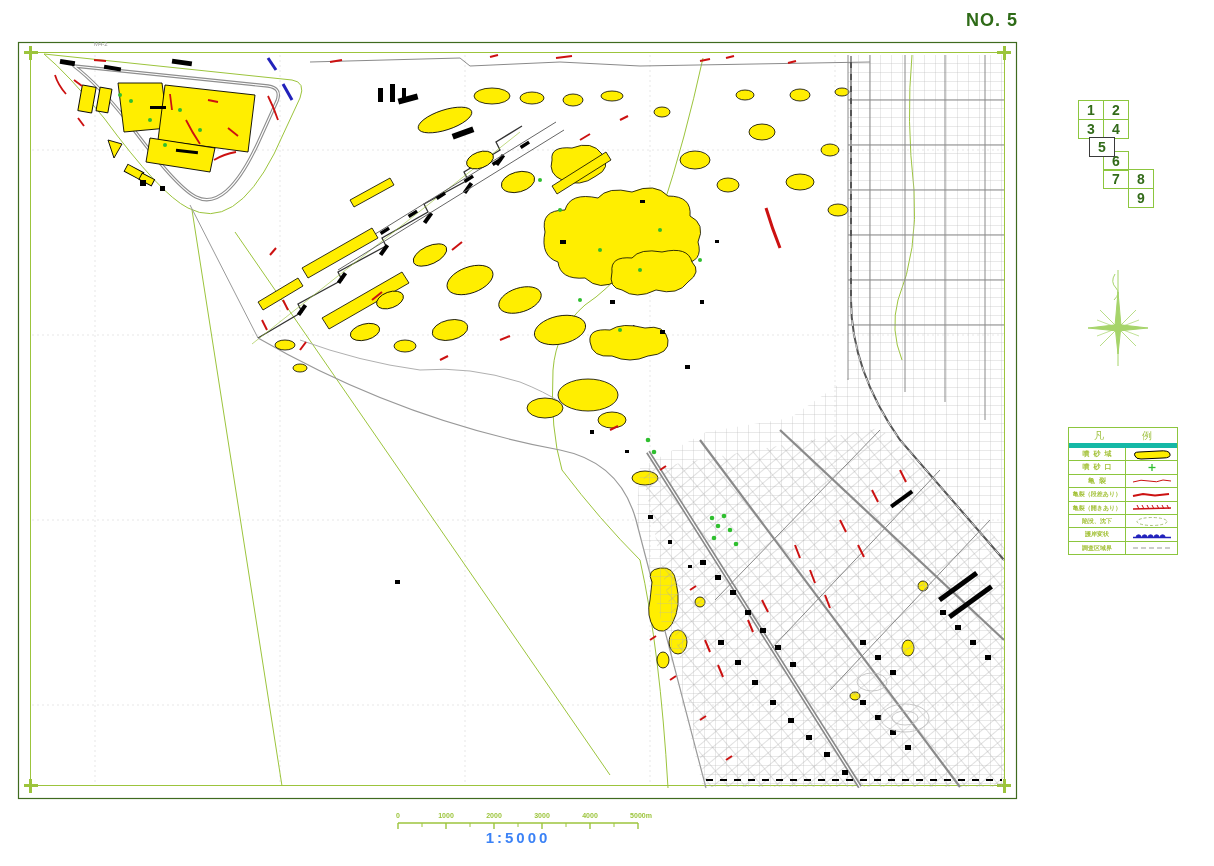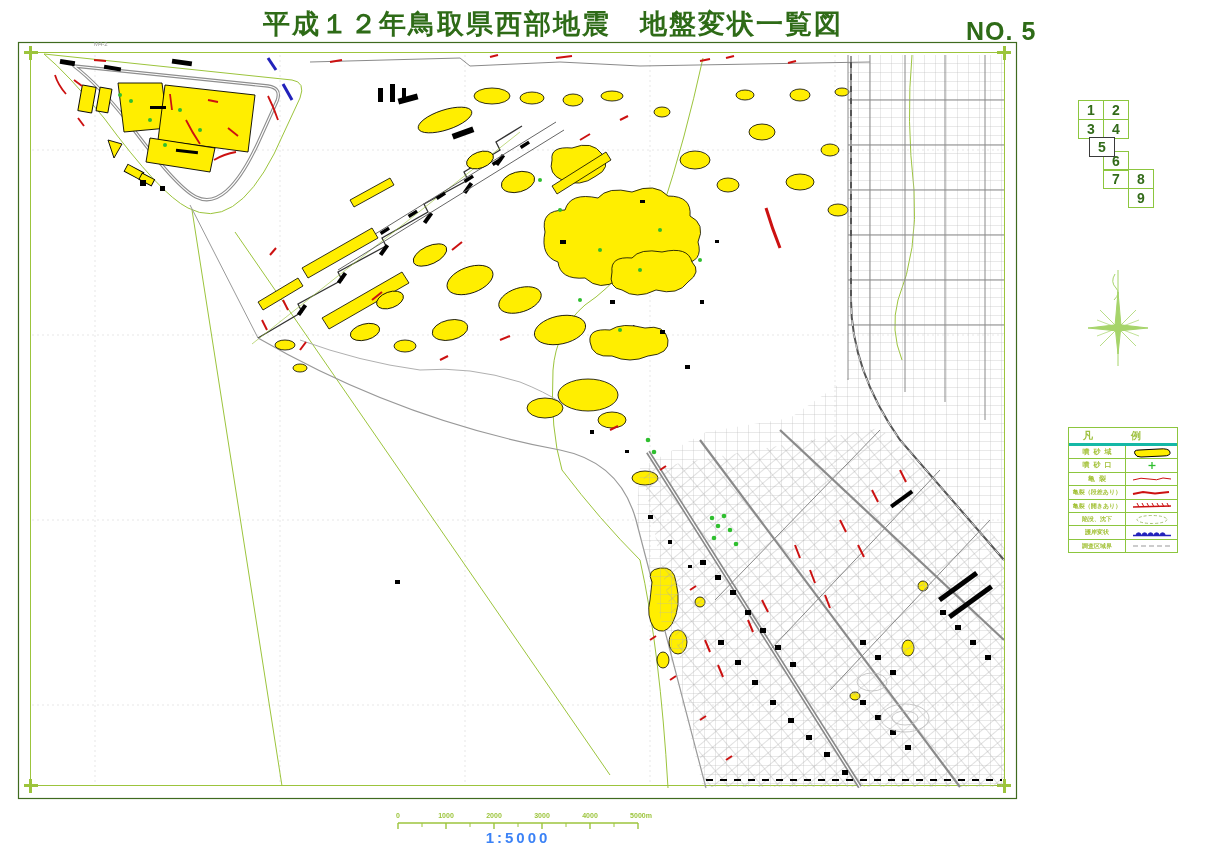--- a/index.html
+++ b/index.html
@@ -1,30 +1,30 @@
 <!DOCTYPE html>
 <html><head>
 <meta charset="utf-8">
 <style>
   html,body{margin:0;padding:0;background:#fff;}
   .page{position:relative;width:1214px;height:866px;background:#fff;overflow:hidden;
         font-family:"Liberation Sans","DejaVu Sans",sans-serif;}
   .abs{position:absolute;}
   .map-title{left:263px;top:6px;font-size:27px;font-weight:bold;color:#2e6b17;
              letter-spacing:2px;white-space:nowrap;}
-  .sheet-no{left:966px;top:10px;font-size:25px;font-weight:bold;color:#2e6b17;letter-spacing:1px;margin-top:7px;}
+  .sheet-no{left:966px;top:10px;font-size:18px;font-weight:bold;color:#2e6b17;letter-spacing:1px;}
   .sheet-label{left:94px;top:41px;font-size:6px;color:#999;letter-spacing:0;}
   
   .idx{position:absolute;width:24px;height:18px;border:1px solid #8cc63e;
        color:#336b1a;font-size:14px;font-weight:bold;text-align:center;line-height:18px;}
   .idx.current{border:1px solid #3a3a3a;background:#fff;z-index:2;}
   
   .legend{left:1068px;top:427px;width:108px;border:1px solid #8cc63e;background:#fff;}
-  .lg-head{height:15px;border-bottom:3px solid #14b8a6;color:#9ec13f;font-weight:bold;
-           font-size:10px;text-align:left;line-height:15px;letter-spacing:14px;text-indent:14px;}
+  .lg-head{height:15px;border-bottom:5px solid #14b8a6;color:#9ec13f;font-weight:normal;
+           font-size:10px;text-align:center;line-height:15px;letter-spacing:14px;text-indent:14px;}
   .lg-row{display:flex;height:12.4px;border-bottom:1px solid #8cc63e;}
   .lg-row:last-child{border-bottom:none;}
   .lg-label{width:56px;border-right:1px solid #8cc63e;color:#a4c23a;font-weight:bold;
             font-size:7px;line-height:12px;text-align:center;overflow:hidden;white-space:nowrap;}
   .lg-label.small{font-size:6px;letter-spacing:0;}
   .lg-label.sp{letter-spacing:4px;text-indent:4px;}
   .lg-sym{flex:1;display:flex;align-items:center;justify-content:center;}
   
   .tick-lab{font-size:7px;color:#9cc43c;font-weight:bold;transform:translateX(-50%);white-space:nowrap;}
   .ratio{left:518px;top:829px;font-size:15px;font-weight:bold;color:#3b82f6;
@@ -384,21 +384,20 @@
       <path d="M33,30 L36,64 L33,92 L30,64 Z"></path>
       <path d="M3,66 L33,62.5 L63,66 L33,69 Z"></path>
       <line x1="15" y1="48" x2="51" y2="84" stroke-width="0.8"></line>
       <line x1="51" y1="48" x2="15" y2="84" stroke-width="0.8"></line>
       <line x1="12" y1="58" x2="54" y2="74" stroke-width="0.7"></line>
       <line x1="54" y1="58" x2="12" y2="74" stroke-width="0.7"></line>
       <circle cx="33" cy="66" r="2.2"></circle>
     </g>
   </svg>
 
-  <div class="abs map-title">平成１２年鳥取県西部地震　地盤変状一覧図</div>
   <div class="abs sheet-no">NO. 5</div>
   <div class="abs sheet-label">M4-2</div>
 
   <div>
     <div class="idx" style="left:1078px;top:100px">1</div>
     <div class="idx" style="left:1103px;top:100px">2</div>
     <div class="idx" style="left:1078px;top:119px">3</div>
     <div class="idx" style="left:1103px;top:119px">4</div>
     <div class="idx current" style="left:1089px;top:137px">5</div>
     <div class="idx" style="left:1103px;top:151px">6</div>

